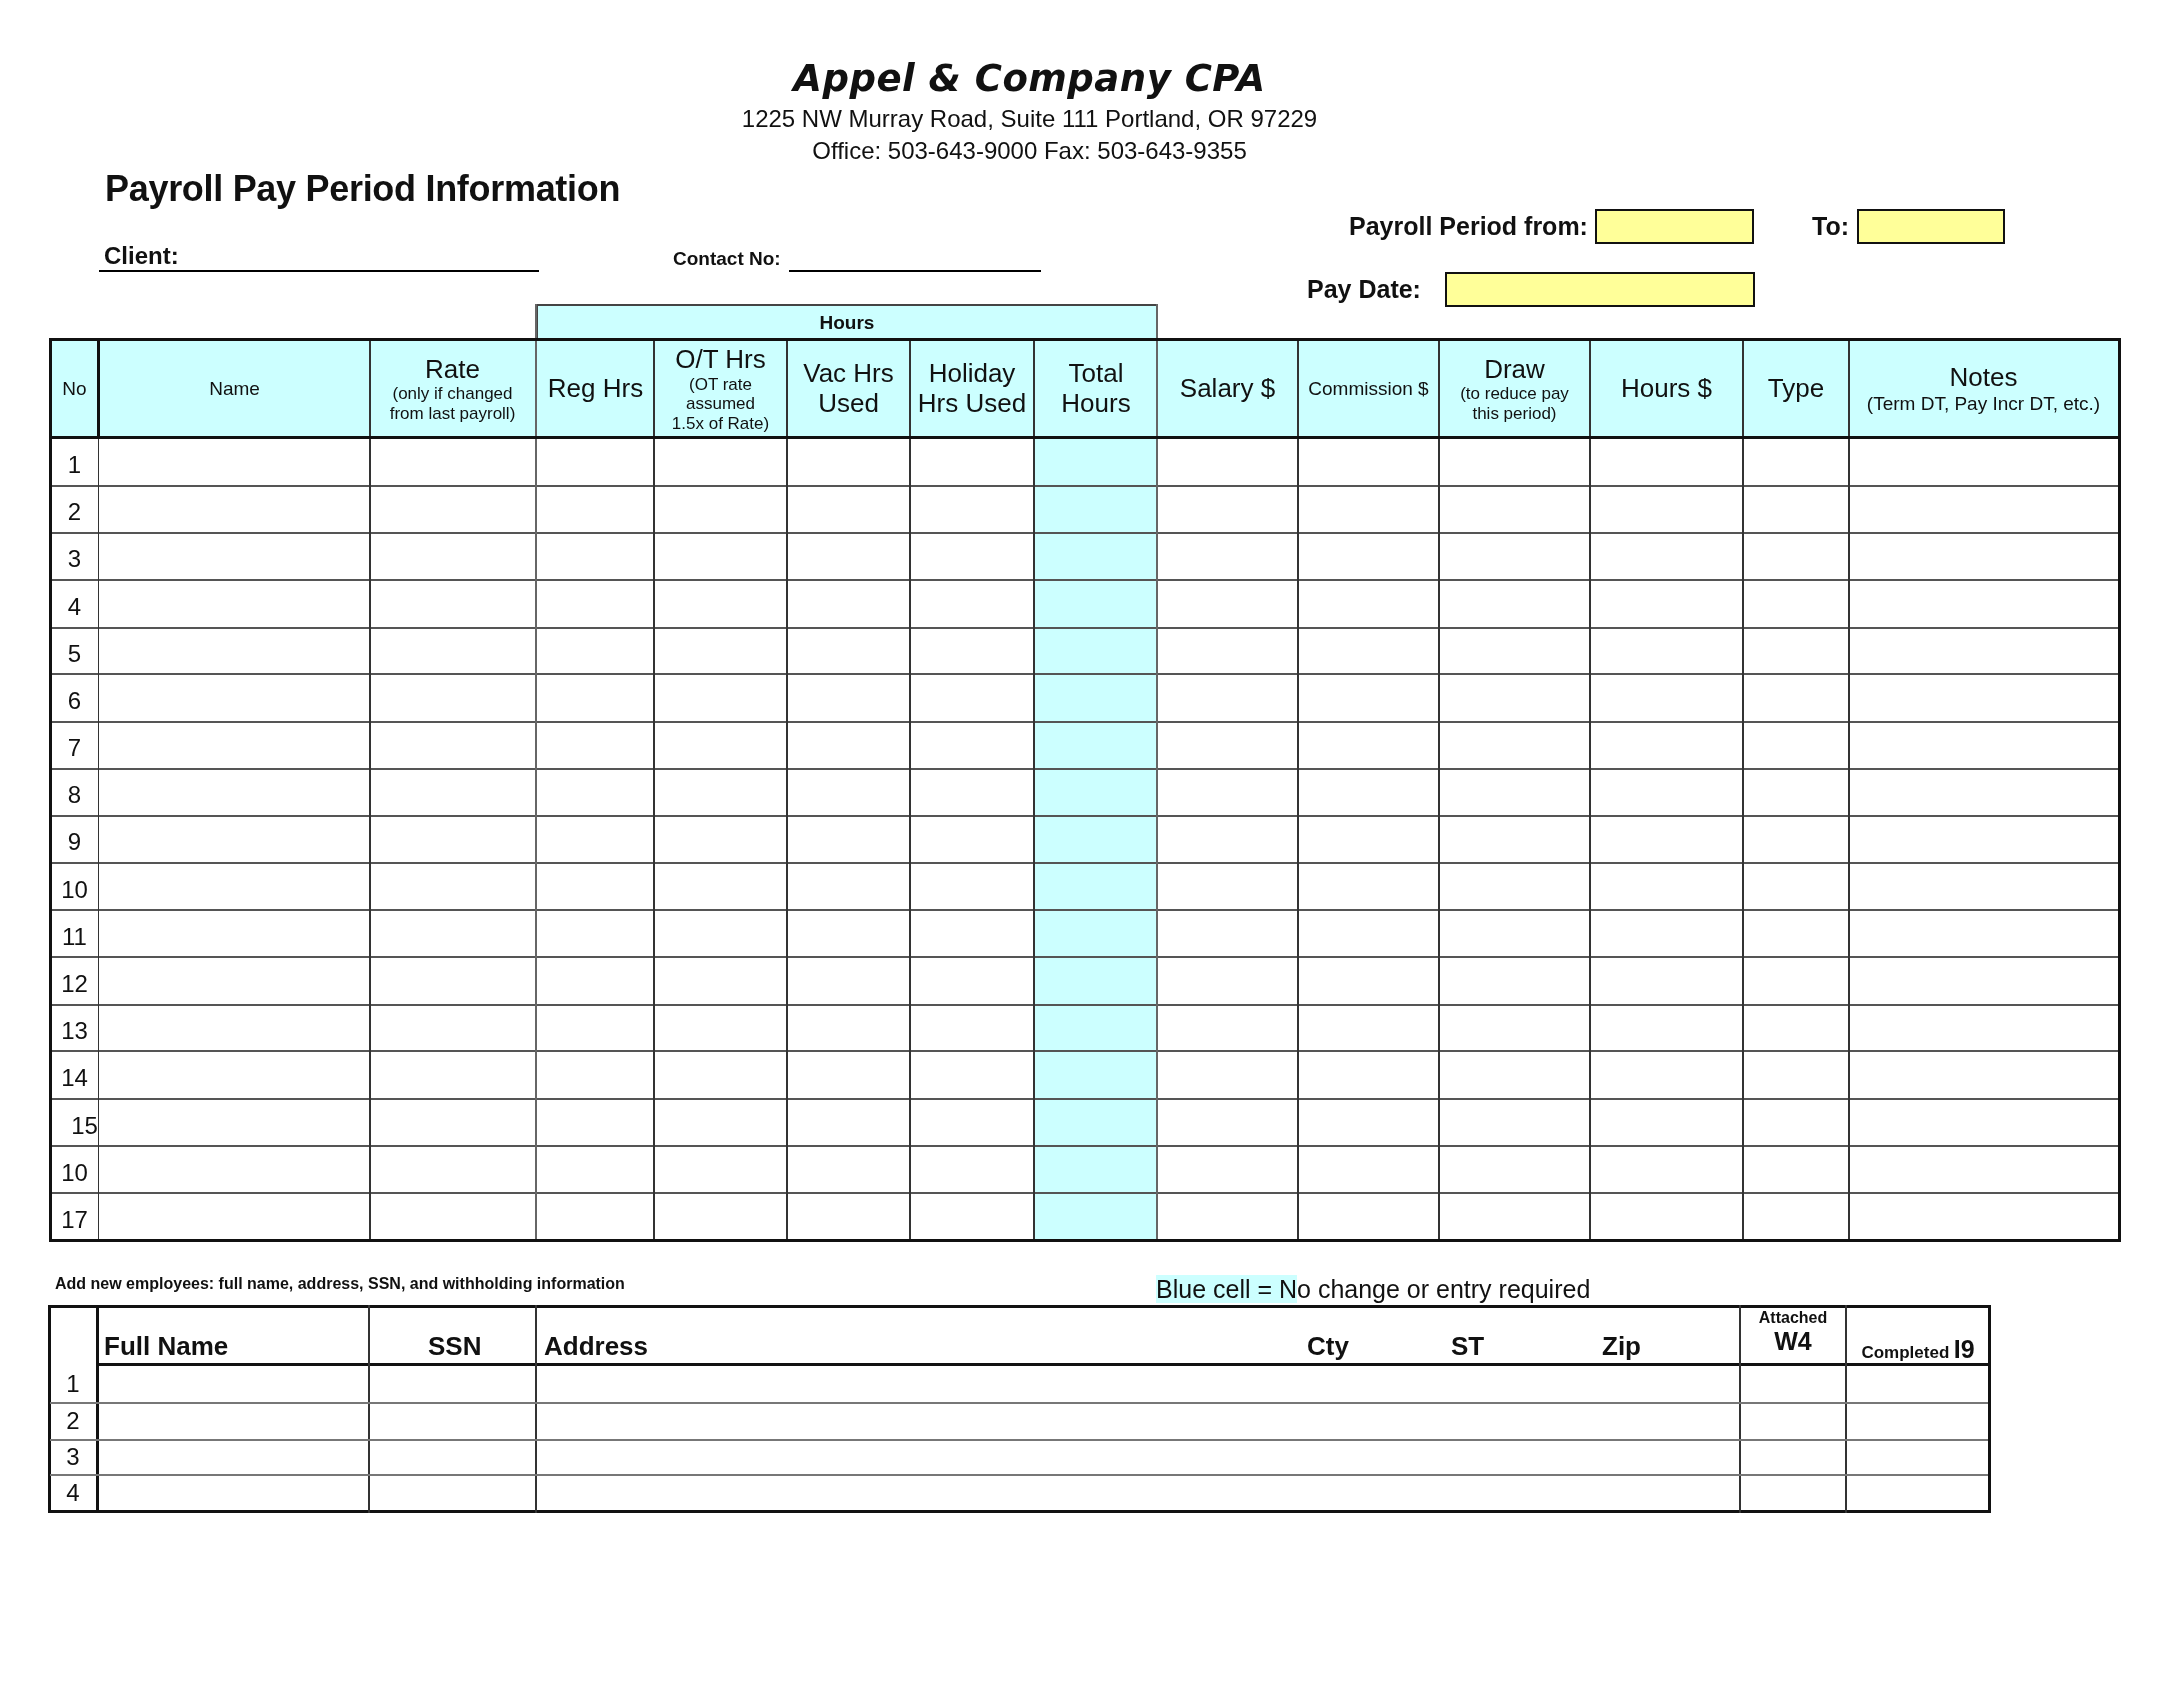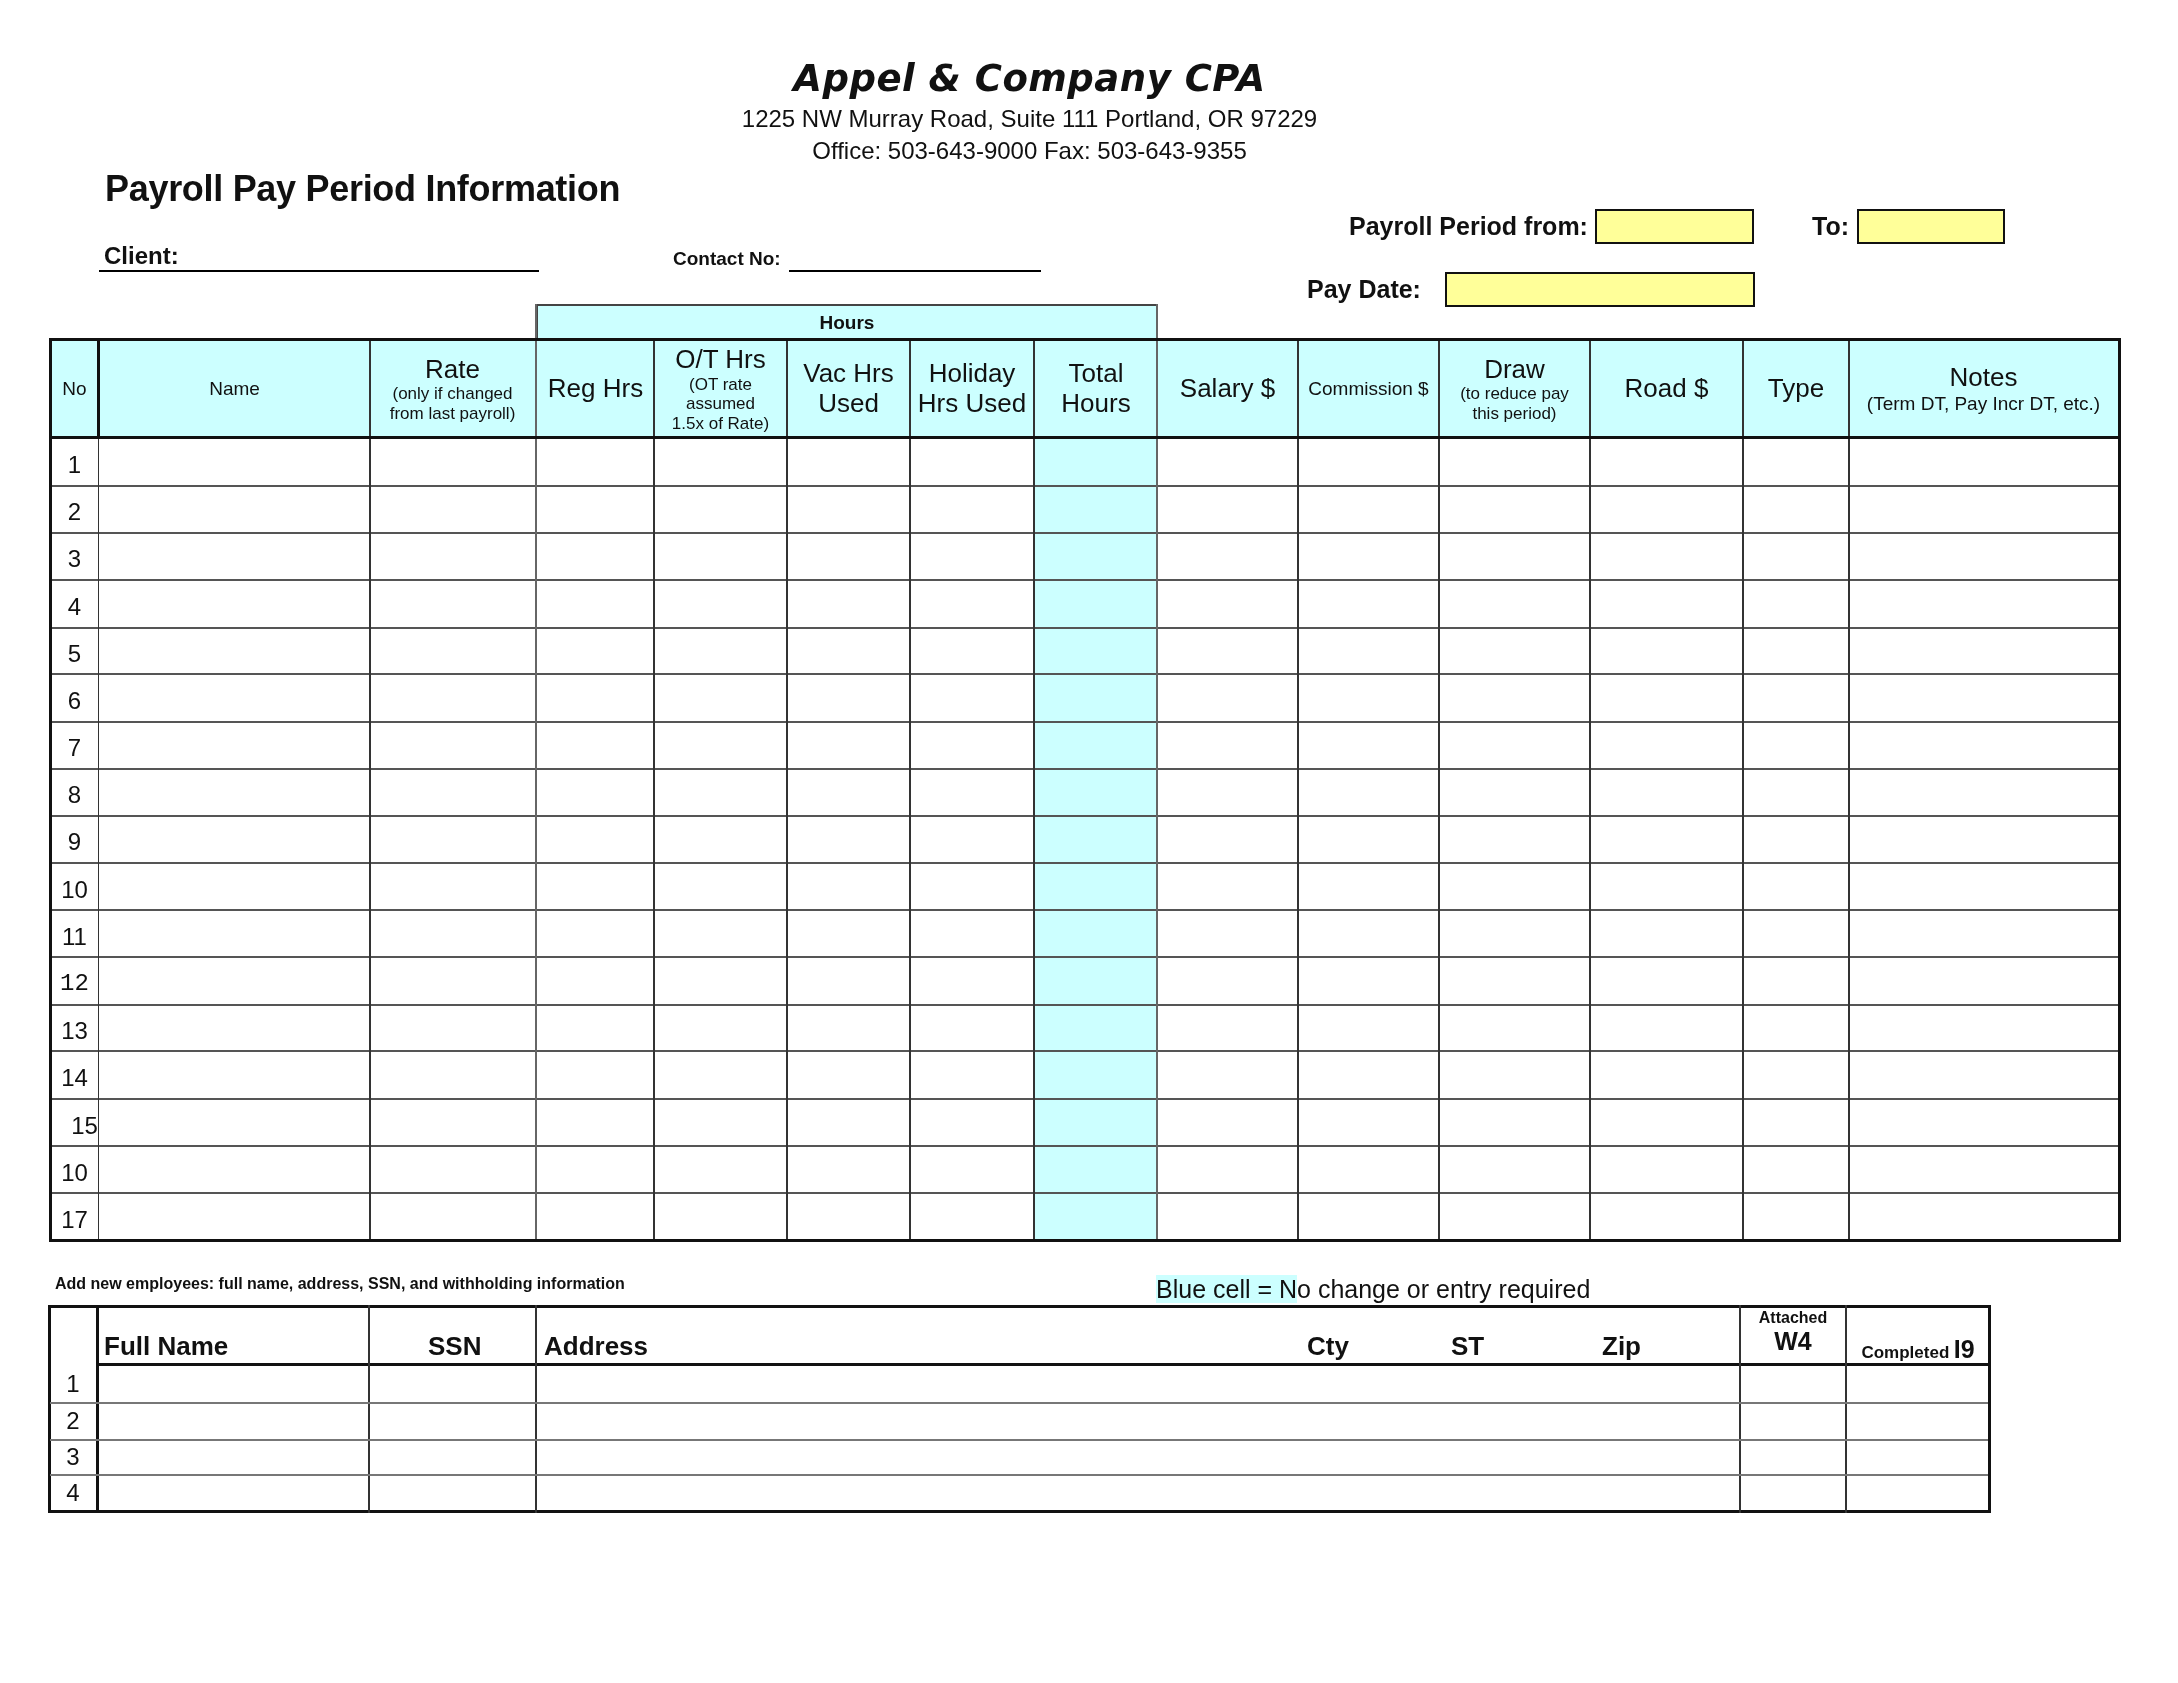--- a/index.html
+++ b/index.html
@@ -93,21 +93,21 @@
     <span class="main">Salary $</span>
     </div>
   <div class="hcell" style="left:1298px; top:340px; width:141px; height:98px;">
     <span style="font-size:19px;">Commission $</span>
     </div>
   <div class="hcell" style="left:1439px; top:340px; width:151px; height:98px; padding:0 18px;">
     <span class="main">Draw</span>
     <span class="sub">(to reduce pay this period)</span>
     </div>
   <div class="hcell" style="left:1590px; top:340px; width:153px; height:98px;">
-    <span class="main">Road $</span>
+    <span class="main">Hours $</span>
     </div>
   <div class="hcell" style="left:1743px; top:340px; width:106px; height:98px;">
     <span class="main">Type</span>
     </div>
   <div class="hcell" style="left:1849px; top:340px; width:269px; height:98px;">
     <span class="main">Notes</span>
     <span class="sub" style="font-size:19px;">(Term DT, Pay Incr DT, etc.)</span>
     </div>
 
   <div class="bluecol" style="left:1034px; top:438px; width:124px; height:802px;"></div>
@@ -341,21 +341,21 @@
       <div class="rownum" style="left: 50px; top: 498px; width: 49px;">2</div>
       <div class="rownum" style="left: 50px; top: 545px; width: 49px;">3</div>
       <div class="rownum" style="left: 50px; top: 593px; width: 49px;">4</div>
       <div class="rownum" style="left: 50px; top: 640px; width: 49px;">5</div>
       <div class="rownum" style="left: 50px; top: 687px; width: 49px;">6</div>
       <div class="rownum" style="left: 50px; top: 734px; width: 49px;">7</div>
       <div class="rownum" style="left: 50px; top: 781px; width: 49px;">8</div>
       <div class="rownum" style="left: 50px; top: 828px; width: 49px;">9</div>
       <div class="rownum" style="left: 50px; top: 876px; width: 49px;">10</div>
       <div class="rownum" style="left: 50px; top: 923px; width: 49px;">11</div>
-      <div class="rownum" style="left: 50px; top: 970px; width: 49px; font-family: Liberation Mono, monospace;">12</div>
+      <div class="rownum" style="left: 50px; top: 970px; width: 49px;">12</div>
       <div class="rownum" style="left: 50px; top: 1017px; width: 49px;">13</div>
       <div class="rownum" style="left: 50px; top: 1064px; width: 49px;">14</div>
       <div class="rownum" style="left: 50px; top: 1112px; width: 69px;">15</div>
       <div class="rownum" style="left: 50px; top: 1159px; width: 49px;">10</div>
       <div class="rownum" style="left: 50px; top: 1206px; width: 49px; text-align: center;">17</div>
     </div>
 
   <div id="payroll-hlines">
       <div class="grid-line" style="left: 50px; top: 485px; width: 2068px; height: 2px; background: rgb(85, 85, 85);"></div>
       <div class="grid-line" style="left: 50px; top: 532px; width: 2068px; height: 2px; background: rgb(85, 85, 85);"></div>

